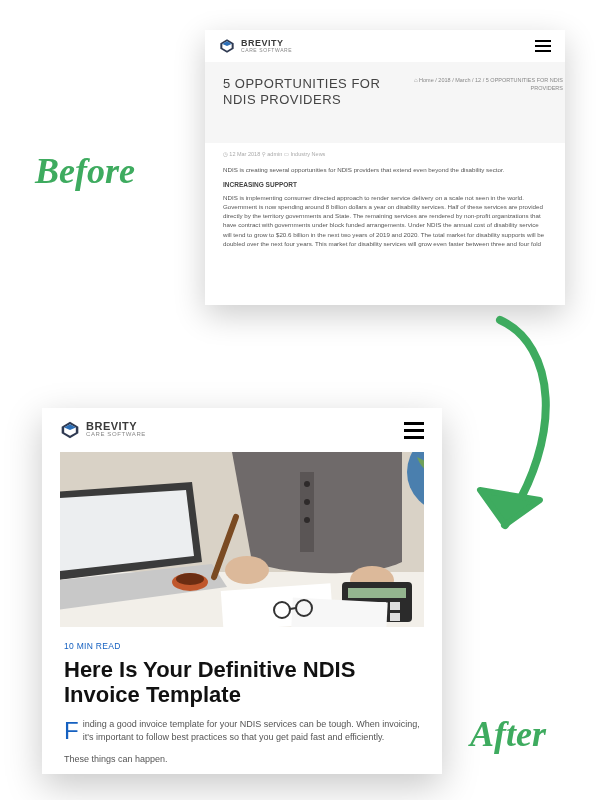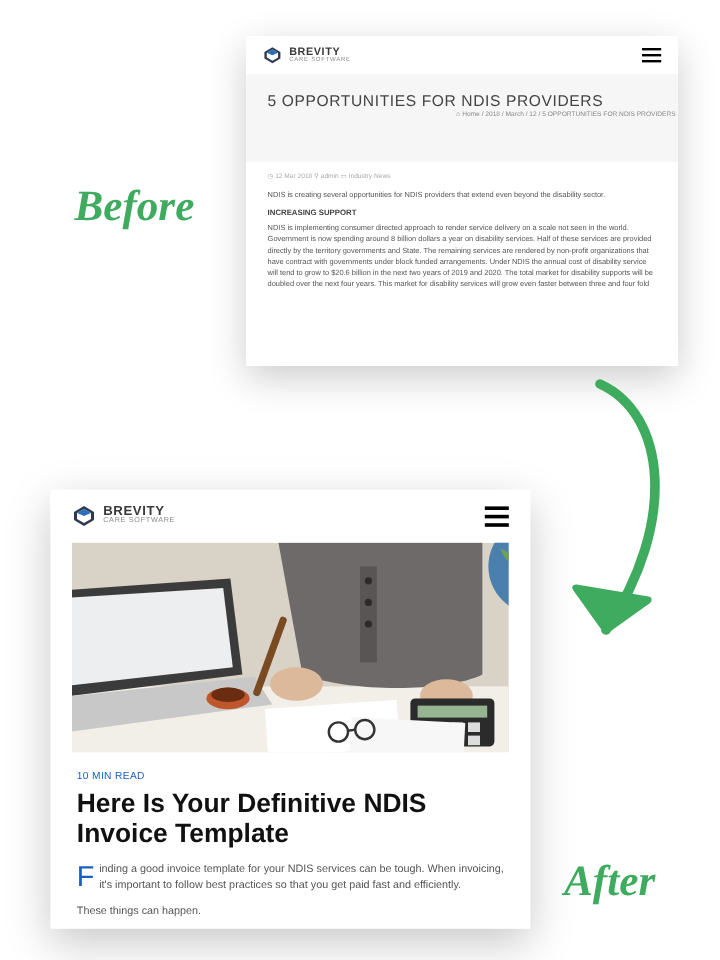--- a/index.html
+++ b/index.html
@@ -37,21 +37,20 @@
   .brand .name { font-size: 9px; font-weight: 700; color: #3a3a3a; letter-spacing: 0.5px; }
   .brand .sub { font-size: 5px; color: #888; letter-spacing: 0.6px; display: block; margin-top: -1px; }
   .hamburger { display: flex; flex-direction: column; gap: 3px; cursor: pointer; }
   .hamburger span { width: 16px; height: 2px; background: #000; }
 
   .card-before .hero {
     background: #f6f6f6;
     padding: 14px 2px 34px 18px;
     display: flex;
     justify-content: space-between;
-    flex-direction: column;
   }
   .card-before .hero h1 {
     font-size: 13px;
     font-weight: 400;
     color: #444;
     line-height: 1.25;
     letter-spacing: 0.5px;
     flex: 0 0 50%;
   }
   .card-before .crumbs { font-size: 5.5px; color: #888; text-align: right; line-height: 1.4; }
@@ -98,21 +97,21 @@
 
   
   .label {
     position: absolute;
     font-family: "Segoe Script", "Comic Sans MS", cursive;
     font-size: 36px;
     font-weight: 700;
     font-style: italic;
     color: #3eab5f;
   }
-  .label-before { top: 150px; left: 35px; margin-left: 27px; }
+  .label-before { top: 150px; left: 35px; }
   .label-after  { top: 713px; left: 470px; }
 
   
   .arrow {
     position: absolute;
     top: 315px;
     left: 445px;
     width: 130px;
     height: 260px;
     pointer-events: none;

